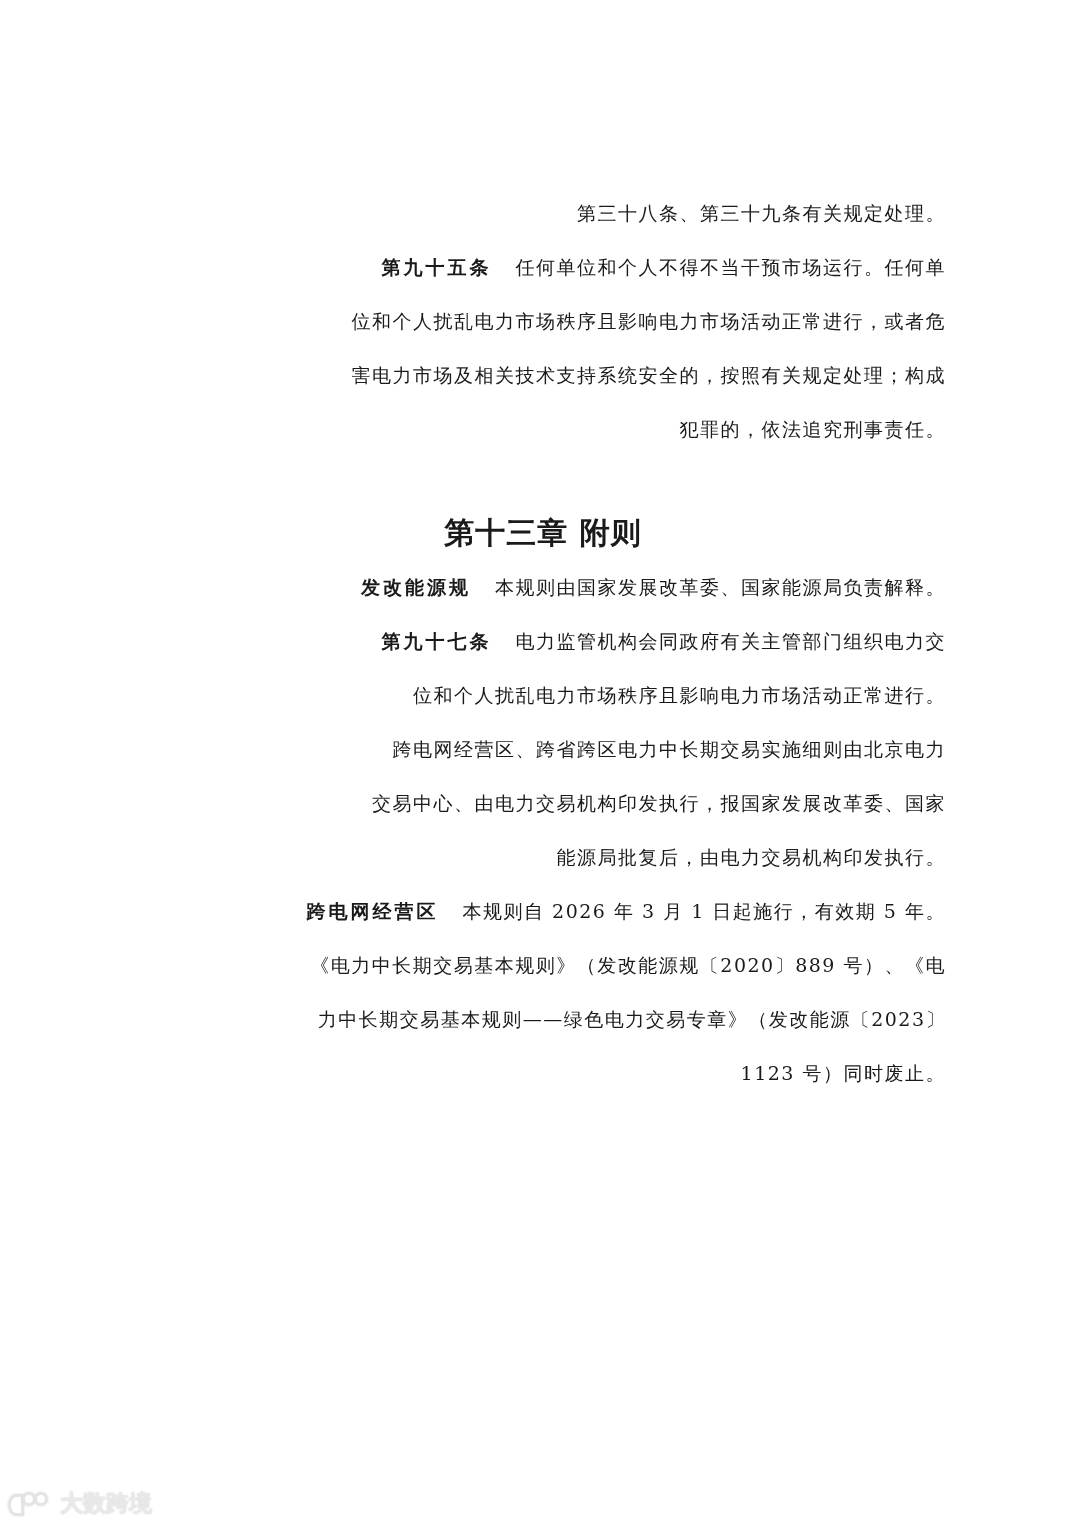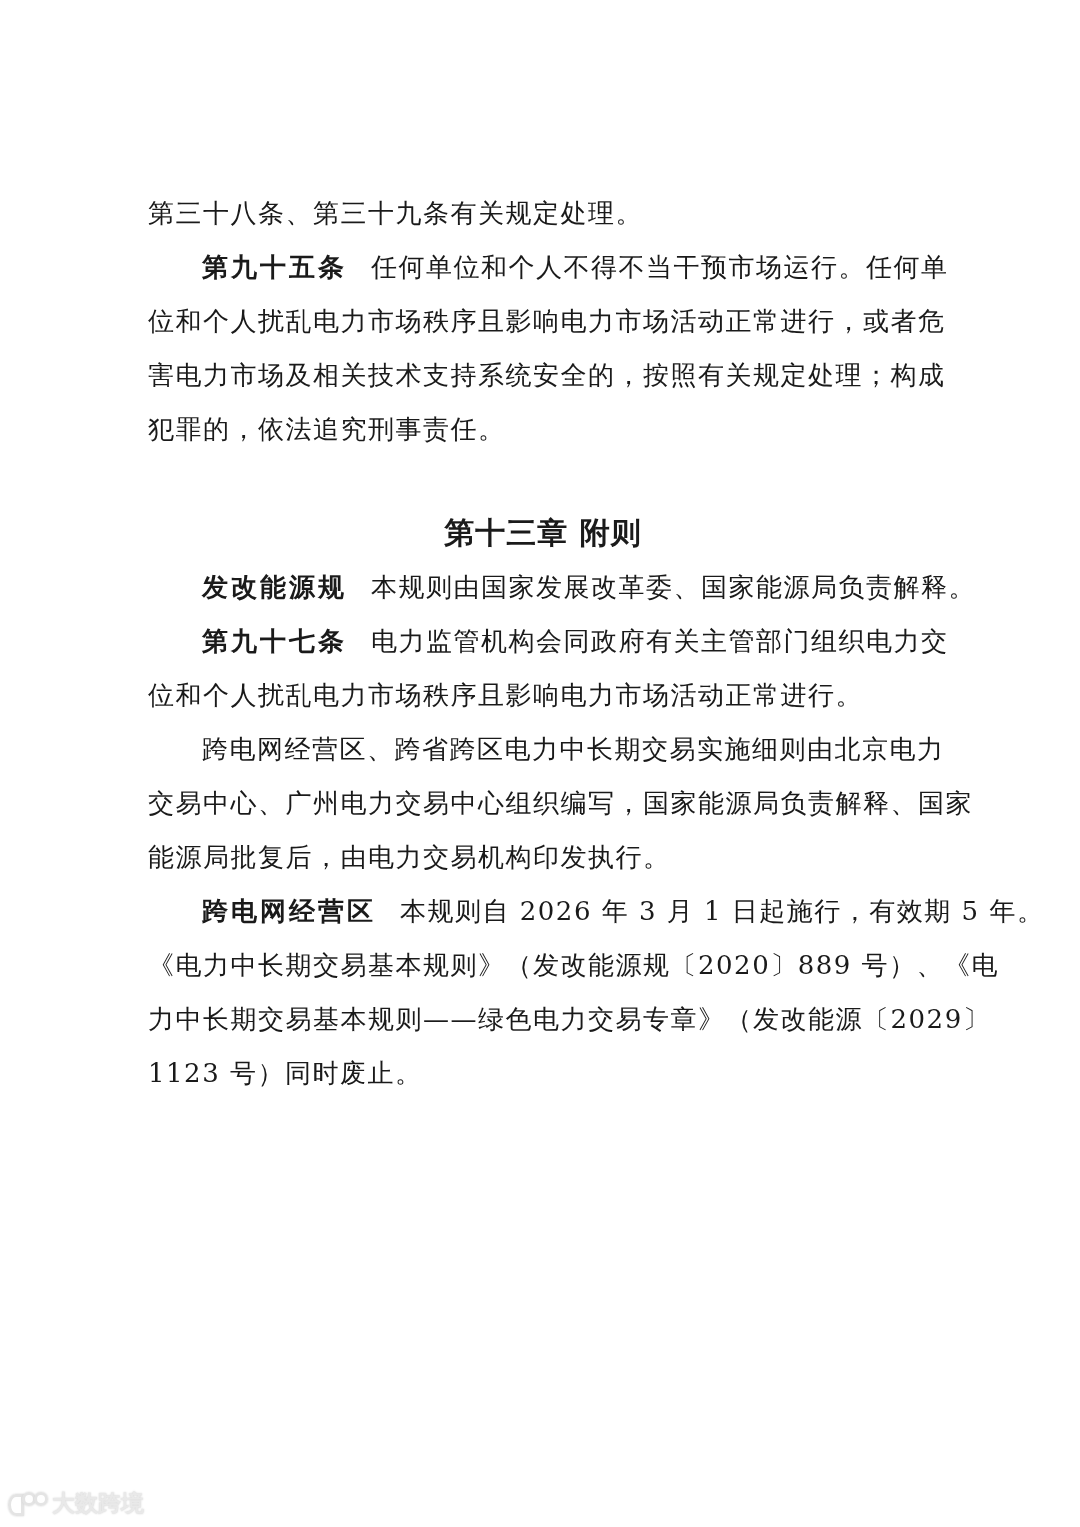--- a/index.html
+++ b/index.html
@@ -16,27 +16,28 @@
     color: #1a1a1a;
   }
   .page {
     position: absolute;
     left: 148px;
     top: 0;
     width: 790px;
   }
   .line {
     position: absolute;
-    left: 0;
+    left: 8px;
     width: 790px;
     height: 54px;
-    font-size: 26px;
+    font-size: 19px;
     line-height: 34px;
     letter-spacing: 1.5px;
     white-space: nowrap;
+    text-align: right;
   }
   .indent { padding-left: 54px; box-sizing: border-box; }
   .art-no {
     font-weight: bold;
     font-family: "DejaVu Sans", "Liberation Sans", sans-serif;
     letter-spacing: 3px;
     margin-right: 24px;
   }
   .chapter {
     position: absolute;
@@ -48,21 +49,21 @@
     font-size: 30px;
     line-height: 34px;
     letter-spacing: 1px;
   }
   .watermark {
     position: absolute;
     left: 8px;
     top: 1488px;
     display: flex;
     align-items: center;
-    gap: 4px;
+    gap: 12px;
     color: #e9e9e9;
     font-family: "DejaVu Sans", "Liberation Sans", sans-serif;
     font-size: 23px;
     font-weight: bold;
     text-shadow: 0 0 2px #cfcfcf;
   }
   .wm-logo {
     width: 40px;
     height: 24px;
     position: relative;
@@ -106,34 +107,34 @@
     <span class="art-no">第九十七条</span><span>电力监管机构会同政府有关主管部门组织电力交</span>
   </div>
   <div class="line" style="top:678px">
     <span>位和个人扰乱电力市场秩序且影响电力市场活动正常进行。</span>
   </div>
 
   <div class="line indent" style="top:732px">
     <span>跨电网经营区、跨省跨区电力中长期交易实施细则由北京电力</span>
   </div>
   <div class="line" style="top:786px">
-    <span>交易中心、广州电力交易中心组织编写，国家能源局负责解释、国家</span>
+    <span>交易中心、由电力交易机构印发执行，报国家发展改革委、国家</span>
   </div>
   <div class="line" style="top:840px">
     <span>能源局批复后，由电力交易机构印发执行。</span>
   </div>
 
   <div class="line indent" style="top:894px">
     <span class="art-no">跨电网经营区</span><span>本规则自 2026 年 3 月 1 日起施行，有效期 5 年。</span>
   </div>
   <div class="line" style="top:948px">
     <span>《电力中长期交易基本规则》（发改能源规〔2020〕889 号）、《电</span>
   </div>
   <div class="line" style="top:1002px">
-    <span>力中长期交易基本规则——绿色电力交易专章》（发改能源〔2029〕</span>
+    <span>力中长期交易基本规则——绿色电力交易专章》（发改能源〔2023〕</span>
   </div>
   <div class="line" style="top:1056px">
     <span>1123 号）同时废止。</span>
   </div>
 </div>
 
 <div class="watermark">
   <div class="wm-logo">
     <span style="left:0;top:2px;width:10px;height:16px;border-radius:50% 0 0 50%;"></span>
     <span style="left:14px;top:0;width:8px;height:8px;"></span>

